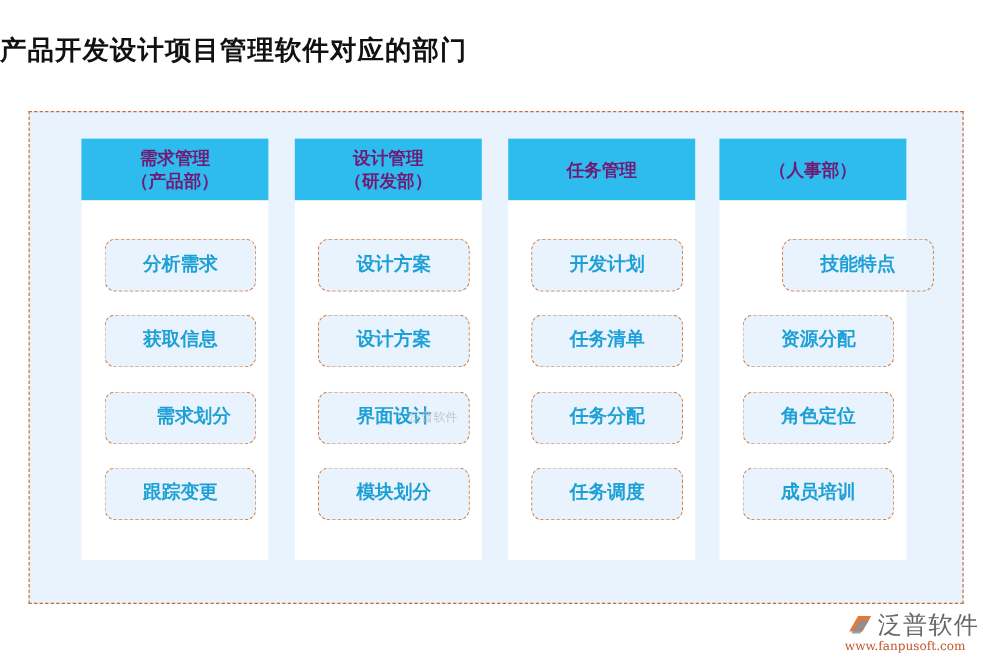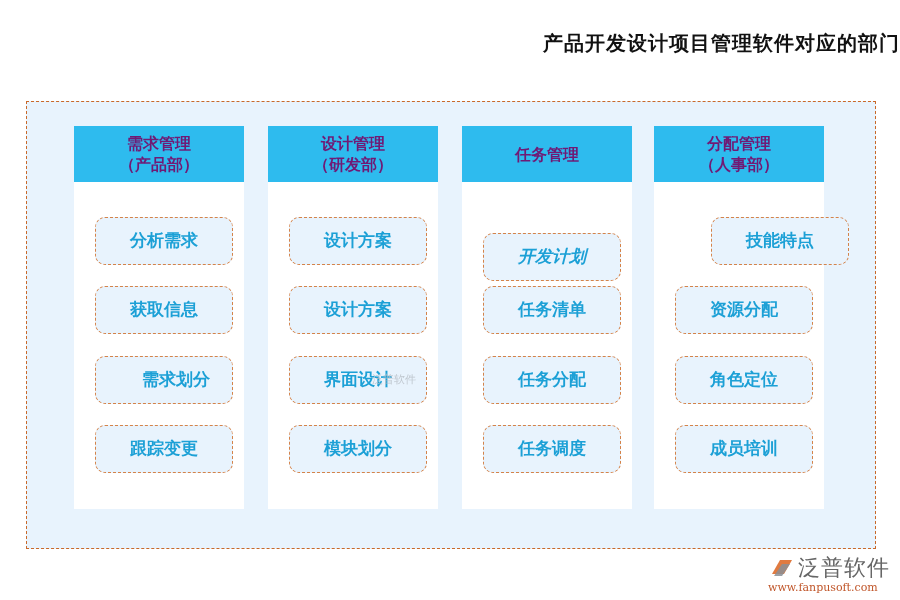--- a/index.html
+++ b/index.html
@@ -1,22 +1,22 @@
 <!DOCTYPE html>
 <html><head>
 <meta charset="utf-8">
 <style>
   html, body { margin: 0; padding: 0; }
   body {
     width: 900px; height: 600px; background: #ffffff; position: relative; overflow: hidden;
     font-family: "DejaVu Sans", "Liberation Sans", sans-serif;
   }
   .title {
-    position: absolute; left: 0; top: 30px; width: 900px; text-align: right;
-    font-size: 20px; font-weight: bold; color: #111; letter-spacing: 1px;
+    position: absolute; left: 0; top: 30px; width: 900px; text-align: left;
+    font-size: 24px; font-weight: bold; color: #111; letter-spacing: 1px;
   }
   .frame {
     position: absolute; left: 26px; top: 101px; width: 850px; height: 448px;
     background: #e8f3fd; border: 1.5px dashed #c9692a; box-sizing: border-box;
   }
   .col {
     position: absolute; top: 126px; width: 170px; height: 383px; background: #ffffff;
   }
   .col-head {
     position: absolute; left: 0; top: 0; width: 170px; height: 56px; background: #2ebbee;
@@ -64,29 +64,28 @@
   <div class="item" style="top:91px;">设计方案</div>
   <div class="item" style="top:160px;">设计方案</div>
   <div class="item" style="top:230px;">界面设计</div>
   <div class="item" style="top:299px;">模块划分</div>
 </div>
 
 <div class="col" style="left:462px;">
   <div class="col-head">
     <span>任务管理</span>
   </div>
-  <div class="item" style="top:107px;font-style:italic;">开发计划</div>
+  <div class="item" style="top:91px;">开发计划</div>
   <div class="item" style="top:160px;">任务清单</div>
   <div class="item" style="top:230px;">任务分配</div>
   <div class="item" style="top:299px;">任务调度</div>
 </div>
 
 <div class="col" style="left:654px;">
   <div class="col-head">
-    <span>分配管理</span>
     <span>（人事部）</span>
   </div>
   <div class="item" style="top:91px;margin-left:36px;">技能特点</div>
   <div class="item" style="top:160px;">资源分配</div>
   <div class="item" style="top:230px;text-align:center;">角色定位</div>
   <div class="item" style="top:299px;">成员培训</div>
 </div>
 
 <div class="watermark">泛普软件</div>
 

